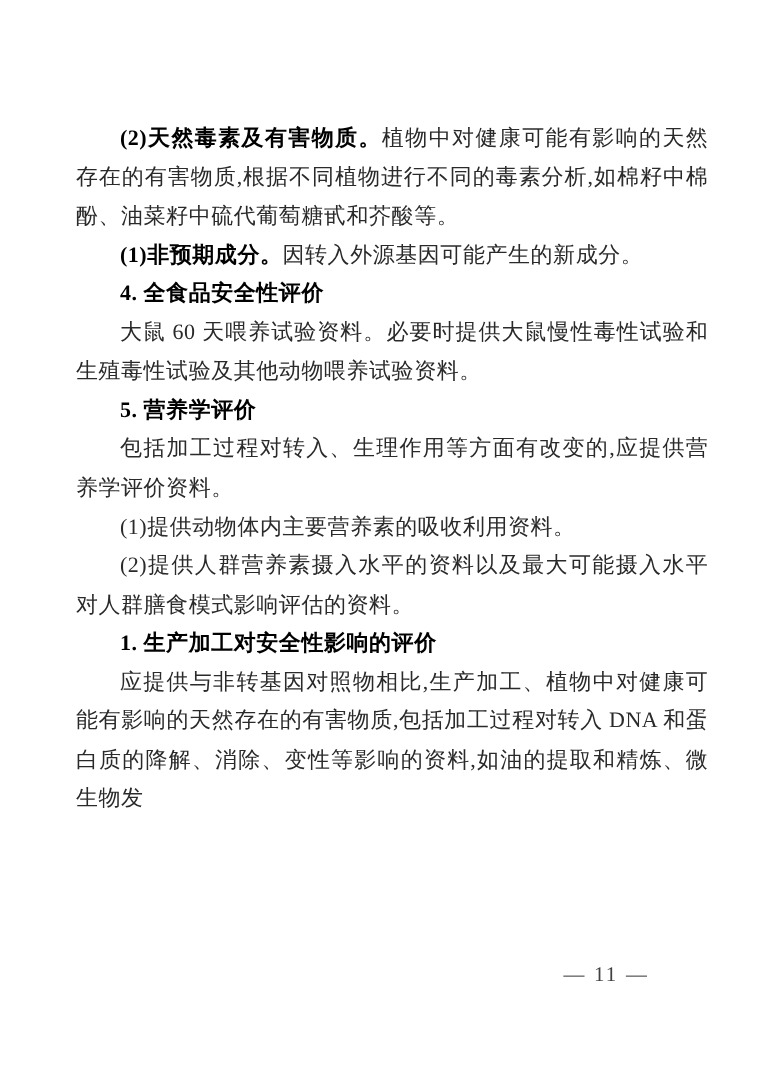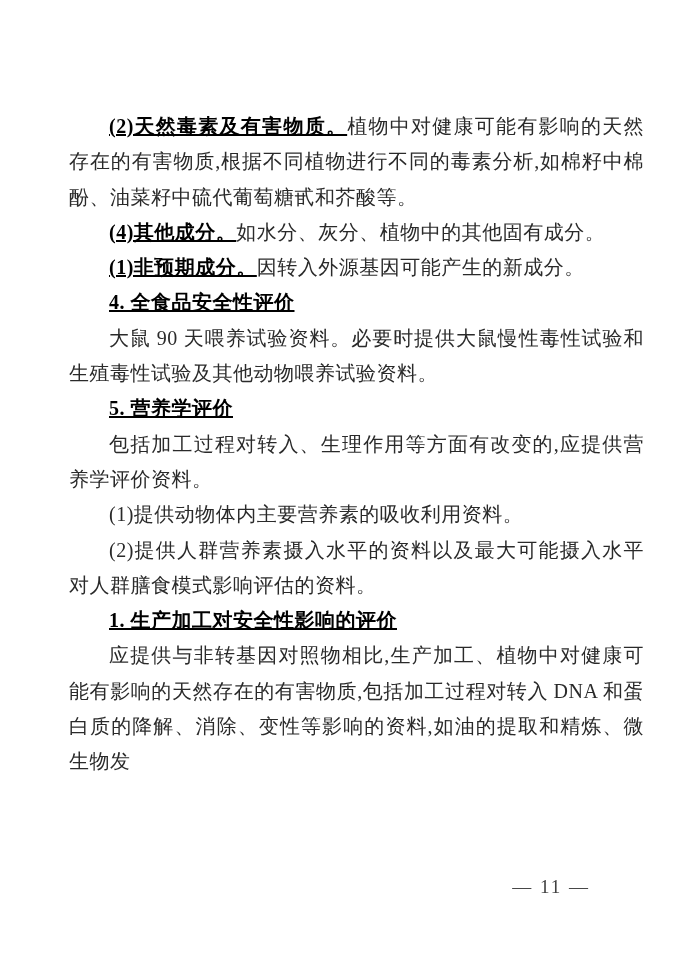--- a/index.html
+++ b/index.html
@@ -33,48 +33,46 @@
     line-height: 35.3px;
     letter-spacing: 0.5px;
     text-indent: 2em;
     text-align: justify;
     text-justify: inter-character;
     color: #2a2a2a;
   }
   .para .lead {
     font-weight: bold;
     color: #000000;
-    text-decoration: underline;
   }
   .page-number {
     position: absolute;
     top: 876px;
     right: 100px;
     font-size: 19px;
     letter-spacing: 2px;
     color: #404040;
     white-space: nowrap;
   }
 </style>
 </head>
 <body>
 
 <div class="page">
   <div class="content">
 
     <p class="para"><span class="lead">(2)天然毒素及有害物质。</span><span class="body-text">植物中对健康可能有影响的天然存在的有害物质,根据不同植物进行不同的毒素分析,如棉籽中棉酚、油菜籽中硫代葡萄糖甙和芥酸等。</span></p>
 
 
-    <p class="para"><span class="lead">(4)其他成分。</span><span class="body-text">如水分、灰分、植物中的其他固有成分。</span></p>
 
     <p class="para"><span class="lead">(1)非预期成分。</span><span class="body-text">因转入外源基因可能产生的新成分。</span></p>
 
     <p class="para"><span class="lead">4. 全食品安全性评价</span><span class="body-text"></span></p>
 
-    <p class="para"><span class="lead"></span><span class="body-text">大鼠 90 天喂养试验资料。必要时提供大鼠慢性毒性试验和生殖毒性试验及其他动物喂养试验资料。</span></p>
+    <p class="para"><span class="lead"></span><span class="body-text">大鼠 60 天喂养试验资料。必要时提供大鼠慢性毒性试验和生殖毒性试验及其他动物喂养试验资料。</span></p>
 
     <p class="para"><span class="lead">5. 营养学评价</span><span class="body-text"></span></p>
 
     <p class="para"><span class="lead"></span><span class="body-text">包括加工过程对转入、生理作用等方面有改变的,应提供营养学评价资料。</span></p>
 
     <p class="para"><span class="lead"></span><span class="body-text">(1)提供动物体内主要营养素的吸收利用资料。</span></p>
 
     <p class="para"><span class="lead"></span><span class="body-text">(2)提供人群营养素摄入水平的资料以及最大可能摄入水平对人群膳食模式影响评估的资料。</span></p>
 
     <p class="para"><span class="lead">1. 生产加工对安全性影响的评价</span><span class="body-text"></span></p>

